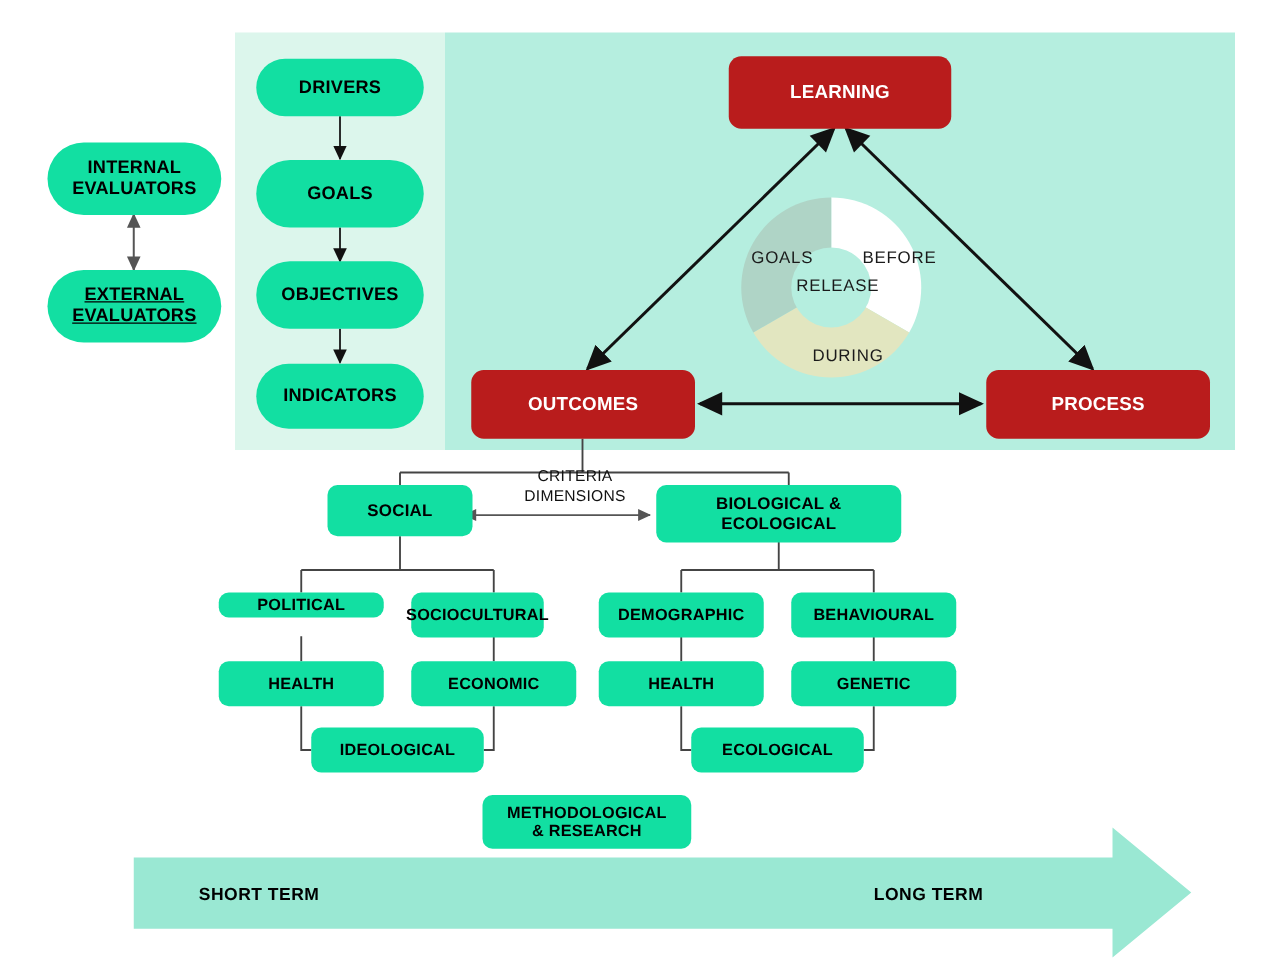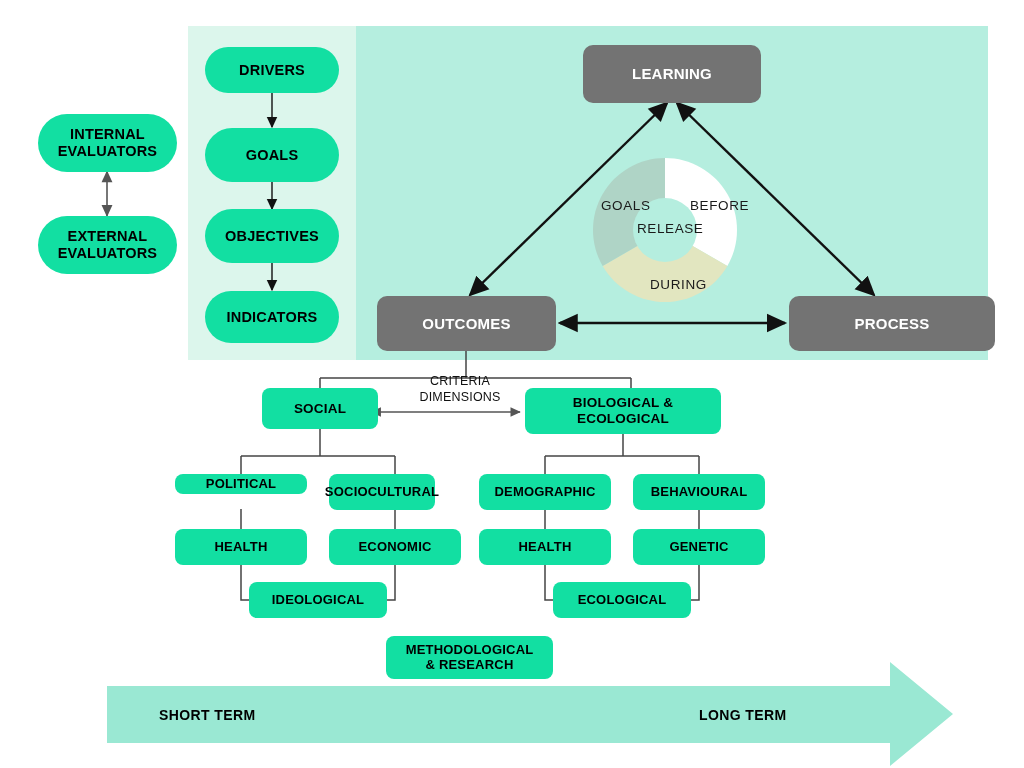--- a/index.html
+++ b/index.html
@@ -54,21 +54,21 @@
     border-radius: 999px;
     font-size: 14.5px;
   }
   .green-box {
     background: #12DFA2;
     color: #000000;
     border-radius: 8px;
     font-size: 13.5px;
   }
   .dark-box {
-    background: #737373;
+    background: #b91c1c;
     color: #ffffff;
     border-radius: 10px;
     font-size: 15px;
   }
   .small-box {
     font-size: 13px;
   }
 
   
   #wires {
@@ -171,21 +171,21 @@
     <line x1="699" y1="509" x2="699" y2="529" stroke="#444444" stroke-width="1.5"></line>
     <polyline points="545,565 545,600 553,600" fill="none" stroke="#444444" stroke-width="1.5"></polyline>
     <polyline points="699,565 699,600 691,600" fill="none" stroke="#444444" stroke-width="1.5"></polyline>
   </svg>
 
   <div class="node pill" style="left:38px; top:114px; width:139px; height:58px;">
     <span style="white-space:pre-line;">INTERNAL
 EVALUATORS</span>
   </div>
   <div class="node pill" style="left:38px; top:216px; width:139px; height:58px;">
-    <span style="white-space:pre-line;">EXTERNAL
+    <span style="white-space:pre-line;text-decoration:underline;">EXTERNAL
 EVALUATORS</span>
   </div>
 
   <div class="node pill" style="left:205px; top:128px; width:134px; height:54px;">
     <span>GOALS</span>
   </div>
   <div class="node pill" style="left:205px; top:47px; width:134px; height:46px;">
     <span>DRIVERS</span>
   </div>
   <div class="node pill" style="left:205px; top:209px; width:134px; height:54px;">
@@ -194,21 +194,21 @@
   <div class="node pill" style="left:205px; top:291px; width:134px; height:52px;">
     <span>INDICATORS</span>
   </div>
 
   <div class="node dark-box" style="left:583px; top:45px; width:178px; height:58px;">
     <span>LEARNING</span>
   </div>
   <div class="node dark-box" style="left:377px; top:296px; width:179px; height:55px;">
     <span>OUTCOMES</span>
   </div>
-  <div class="node dark-box" style="left:789px; top:296px; width:206px; height:55px;">
+  <div class="node dark-box" style="left:789px; top:296px; width:179px; height:55px;">
     <span>PROCESS</span>
   </div>
 
   <svg style="position:absolute; left:588px; top:153px; width:154px; height:154px;" viewBox="0 0 154 154">
 
     <path d="M77,77 L77,5 A72,72 0 0 1 139.35,113 Z" fill="#FFFFFF"></path>
 
     <path d="M77,77 L139.35,113 A72,72 0 0 1 14.65,113 Z" fill="#E2E6C0"></path>
 
     <path d="M77,77 L14.65,113 A72,72 0 0 1 77,5 Z" fill="#AFD4C6"></path>

